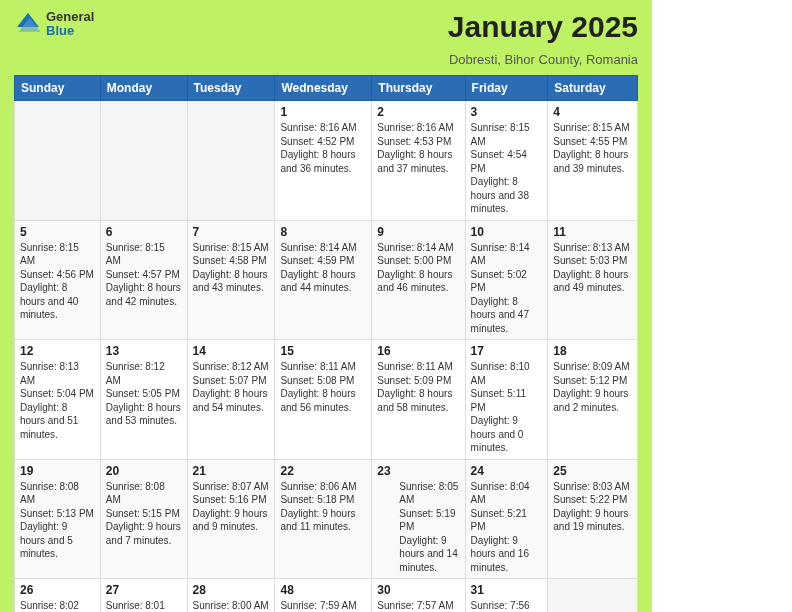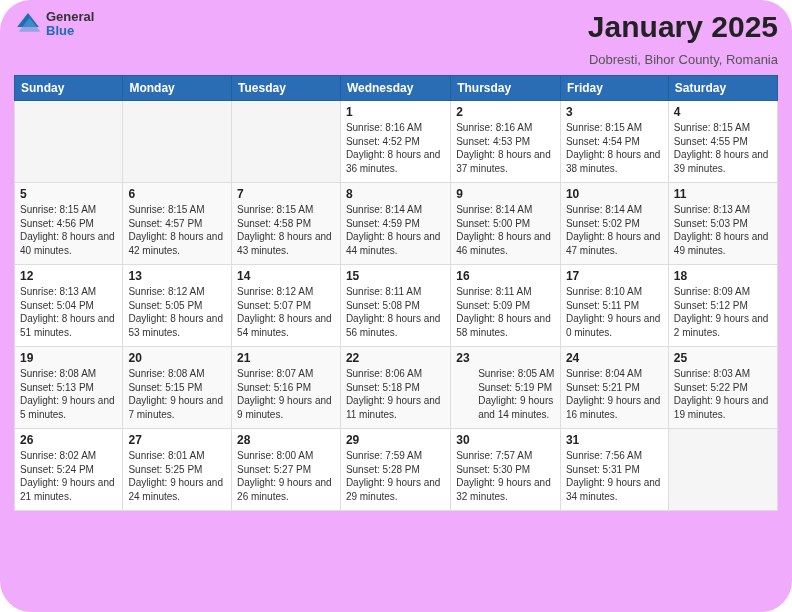--- a/index.html
+++ b/index.html
@@ -4,25 +4,24 @@
   <style>
     * { box-sizing: border-box; margin: 0; padding: 0; }
     body {
       font-family: Arial, sans-serif;
       background: #fff;
       width: 792px;
       height: 612px;
       overflow: hidden;
     }
     .page {
-      width: 792px;
+      width: 652px;
       height: 612px;
-      background: #f0abfc;
+      background: #bef264;
       padding: 10px 14px 10px 14px;
-      border-radius: 31px;
     }
     .header {
       display: flex;
       justify-content: space-between;
       align-items: flex-start;
       margin-bottom: 8px;
     }
     .logo {
       display: flex;
       align-items: center;
@@ -303,21 +302,21 @@
 Sunset: 5:25 PM
 Daylight: 9 hours and 24 minutes.</div>
           </td>
           <td>
             <div class="day-number">28</div>
             <div class="day-info" style="white-space: pre-line;">Sunrise: 8:00 AM
 Sunset: 5:27 PM
 Daylight: 9 hours and 26 minutes.</div>
           </td>
           <td>
-            <div class="day-number">29</div>
+            <div class="day-number">48</div>
             <div class="day-info" style="white-space: pre-line;">Sunrise: 7:59 AM
 Sunset: 5:28 PM
 Daylight: 9 hours and 29 minutes.</div>
           </td>
           <td>
             <div class="day-number">30</div>
             <div class="day-info" style="white-space: pre-line;">Sunrise: 7:57 AM
 Sunset: 5:30 PM
 Daylight: 9 hours and 32 minutes.</div>
           </td>

